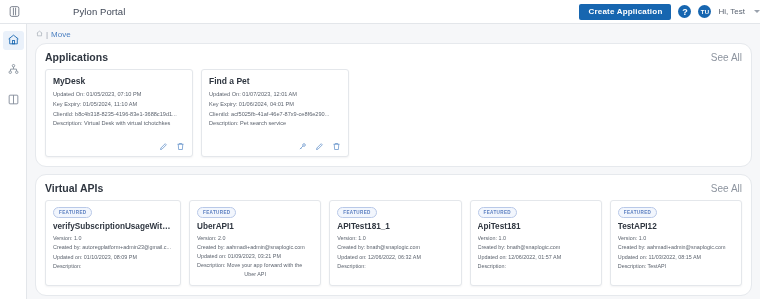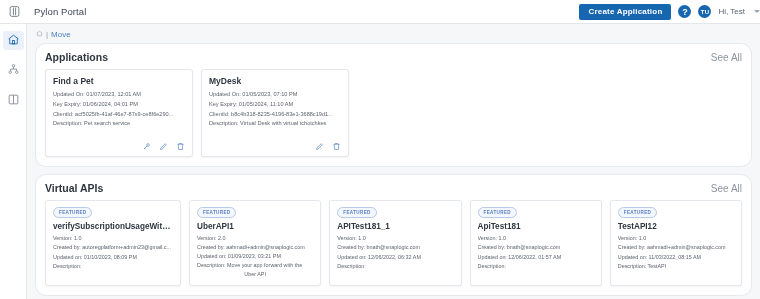--- a/index.html
+++ b/index.html
@@ -11,21 +11,21 @@
     font-size: 11px;
     color: #3c4257;
     overflow: hidden;
   }
 
   
   .topbar {
     position: absolute; left:0; top:0; width:760px; height:24px;
     background:#ffffff;
     border-bottom:1px solid #e3e6ea;
-    display:flex; align-items:center;
+    display:flex; align-items:center;gap:39px;
   }
   .brand-logo {
     width:28px; height:24px; display:flex; align-items:center; justify-content:center;
     color:#5b6472;
   }
   .brand-title {
     font-size:9.5px; color:#3f4756; font-weight:400; margin-left:6px; letter-spacing:.1px;
   }
   .topbar-right {
     margin-left:auto; display:flex; align-items:center; gap:7px; 
@@ -195,20 +195,42 @@
   </div>
 
   <div class="panel">
     <div class="panel-head">
       <div class="panel-title">Applications</div>
       <div class="see-all">See All</div>
     </div>
     <div class="app-row">
 
       <div class="app-card">
+        <div class="app-title">MyDesk</div>
+        <div class="app-line">Updated On: 01/05/2023, 07:10 PM</div>
+        <div class="app-line">Key Expiry: 01/05/2024, 11:10 AM</div>
+        <div class="app-line">ClientId: b8c4b318-8235-4196-83e1-3688c19d1...</div>
+        <div class="app-line">Description: Virtual Desk with virtual tchotchkes</div>
+        <div class="app-actions">
+          <span class="act">
+            <svg width="9" height="9" viewBox="0 0 24 24" fill="none" stroke="currentColor" stroke-width="1.7">
+              <path d="M16.5 4.5l3 3L8 19l-4 1 1-4z"></path>
+            </svg>
+          </span>
+          <span class="act">
+            <svg width="9" height="9" viewBox="0 0 24 24" fill="none" stroke="currentColor" stroke-width="1.7">
+              <path d="M4 6h16"></path>
+                <path d="M9 6V4h6v2"></path>
+                <path d="M6 6l1 14h10l1-14"></path>
+            </svg>
+          </span>
+        </div>
+      </div>
+
+      <div class="app-card">
         <div class="app-title">Find a Pet</div>
         <div class="app-line">Updated On: 01/07/2023, 12:01 AM</div>
         <div class="app-line">Key Expiry: 01/06/2024, 04:01 PM</div>
         <div class="app-line">ClientId: acf5025fb-41af-46e7-87x9-ce8f6e290...</div>
         <div class="app-line">Description: Pet search service</div>
         <div class="app-actions">
           <span class="act">
             <svg width="9" height="9" viewBox="0 0 24 24" fill="none" stroke="currentColor" stroke-width="1.7">
               <circle cx="16" cy="8" r="3.5"></circle>
                 <path d="M13.5 10.5L5 19"></path>
@@ -223,42 +245,20 @@
           <span class="act">
             <svg width="9" height="9" viewBox="0 0 24 24" fill="none" stroke="currentColor" stroke-width="1.7">
               <path d="M4 6h16"></path>
                 <path d="M9 6V4h6v2"></path>
                 <path d="M6 6l1 14h10l1-14"></path>
             </svg>
           </span>
         </div>
       </div>
 
-      <div class="app-card">
-        <div class="app-title">MyDesk</div>
-        <div class="app-line">Updated On: 01/05/2023, 07:10 PM</div>
-        <div class="app-line">Key Expiry: 01/05/2024, 11:10 AM</div>
-        <div class="app-line">ClientId: b8c4b318-8235-4196-83e1-3688c19d1...</div>
-        <div class="app-line">Description: Virtual Desk with virtual tchotchkes</div>
-        <div class="app-actions">
-          <span class="act">
-            <svg width="9" height="9" viewBox="0 0 24 24" fill="none" stroke="currentColor" stroke-width="1.7">
-              <path d="M16.5 4.5l3 3L8 19l-4 1 1-4z"></path>
-            </svg>
-          </span>
-          <span class="act">
-            <svg width="9" height="9" viewBox="0 0 24 24" fill="none" stroke="currentColor" stroke-width="1.7">
-              <path d="M4 6h16"></path>
-                <path d="M9 6V4h6v2"></path>
-                <path d="M6 6l1 14h10l1-14"></path>
-            </svg>
-          </span>
-        </div>
-      </div>
-
     </div>
   </div>
 
   <div class="panel">
     <div class="panel-head">
       <div class="panel-title">Virtual APIs</div>
       <div class="see-all">See All</div>
     </div>
     <div class="api-row">
 

